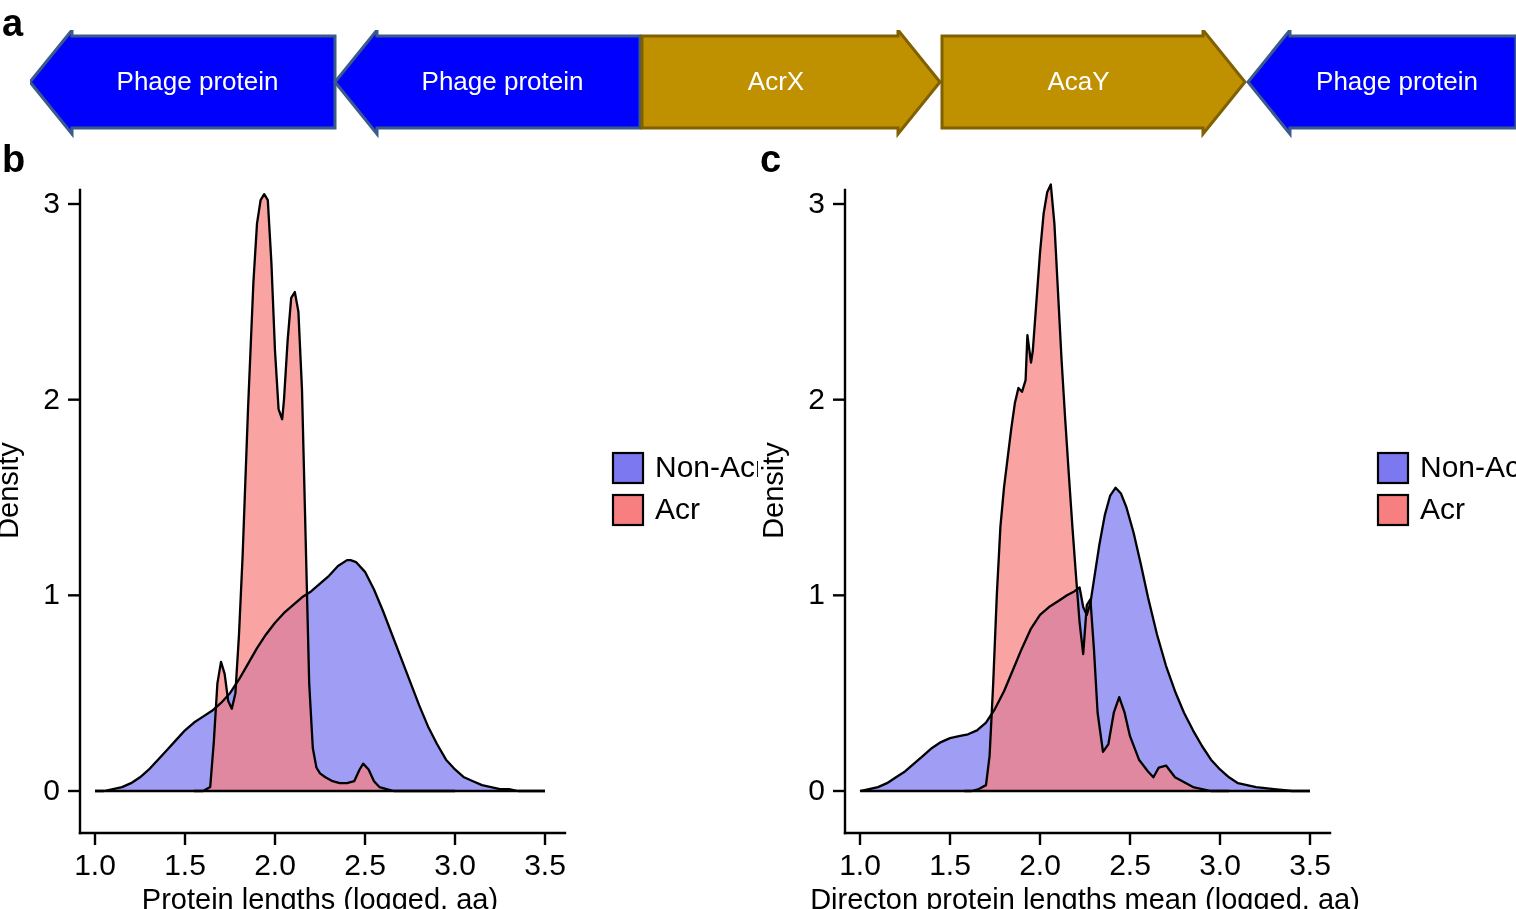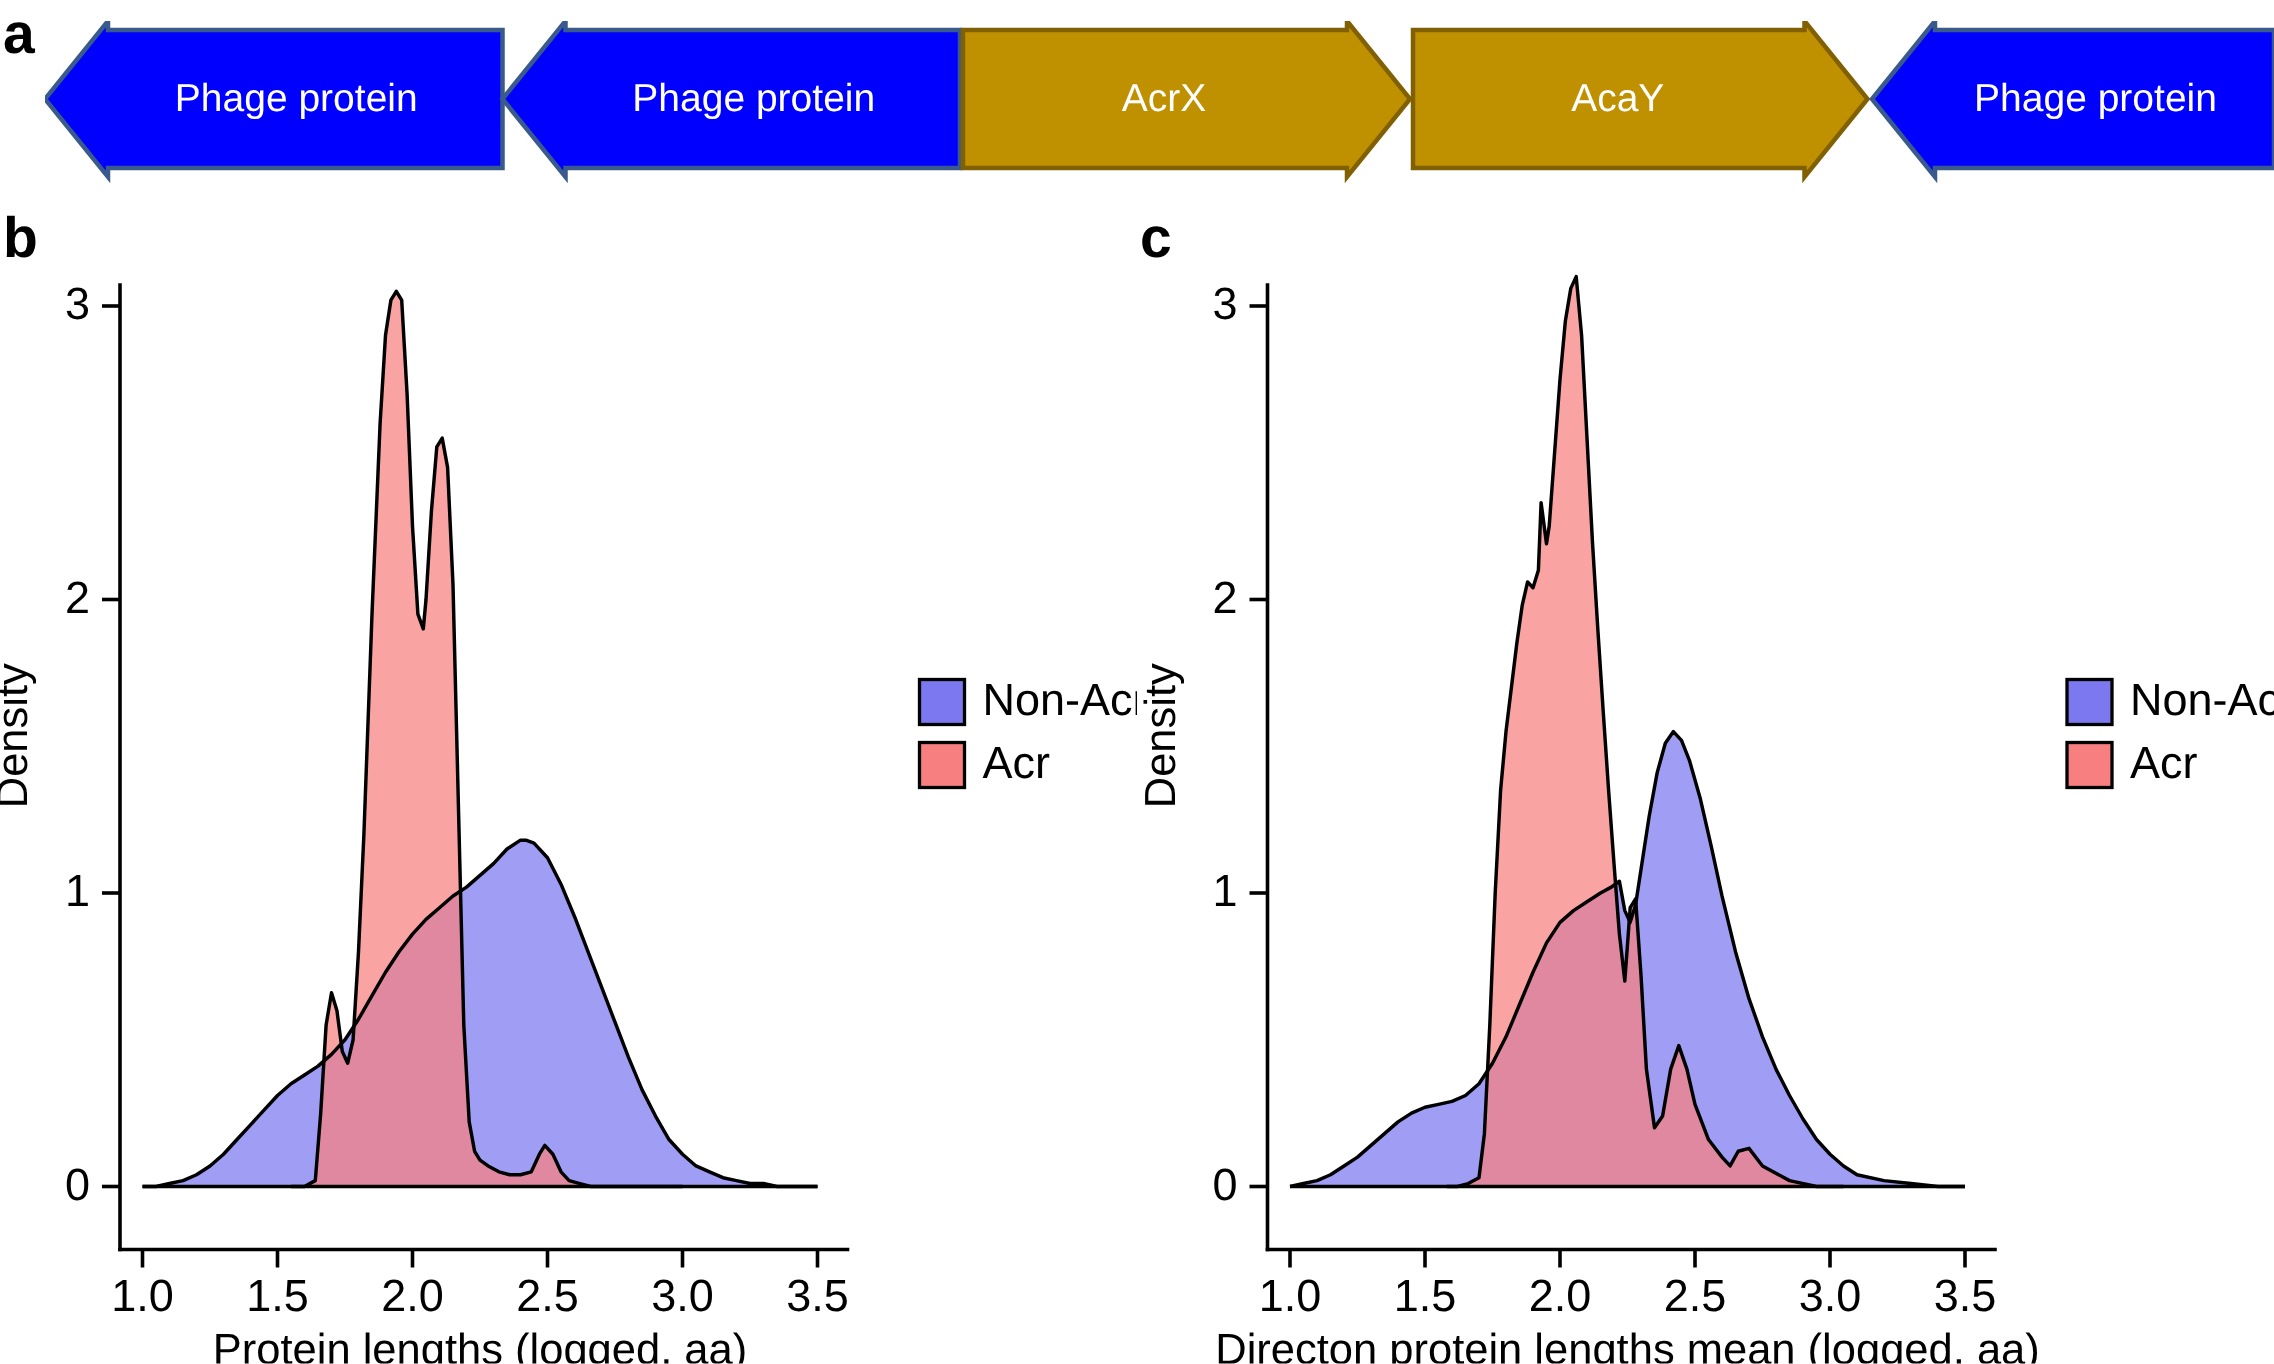--- a/index.html
+++ b/index.html
@@ -31,21 +31,21 @@
     line-height: 1;
   }
   #letter-a { left: 2px;   top: 4px; }
   #letter-b { left: 2px;   top: 140px; }
   #letter-c { left: 760px; top: 140px; }
 
   
   .gene-track {
     position: absolute;
     left: 30px;
-    top: 14px;
+    top: 30px;
     width: 1486px;
     height: 110px;
   }
   .gene-svg { display: block; }
   .gene-label {
     font-family: "Liberation Sans", sans-serif;
     font-size: 26px;
     fill: #ffffff;
     text-anchor: middle;
     dominant-baseline: middle;

